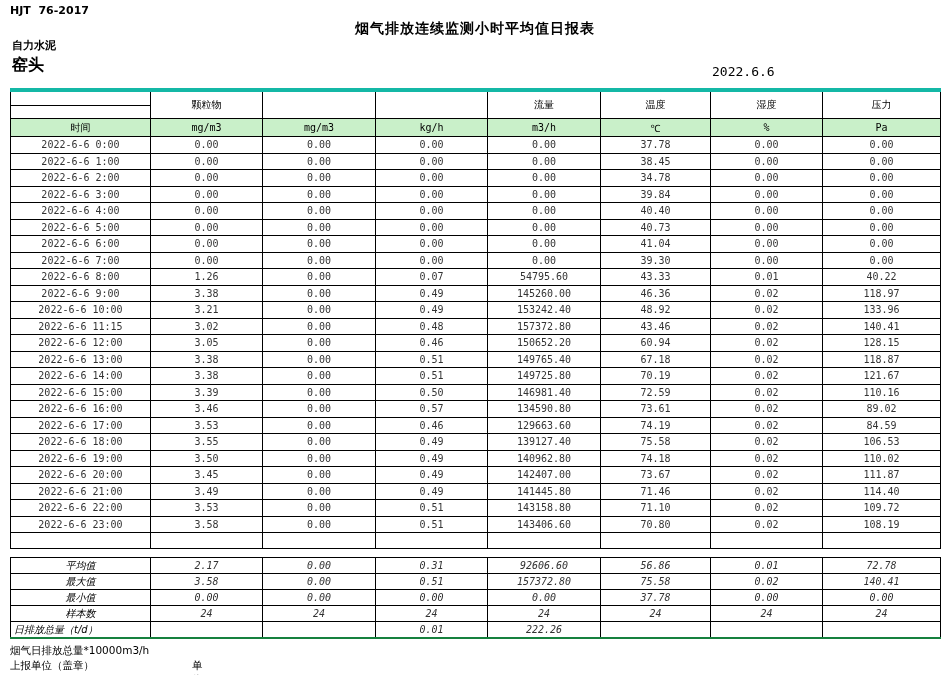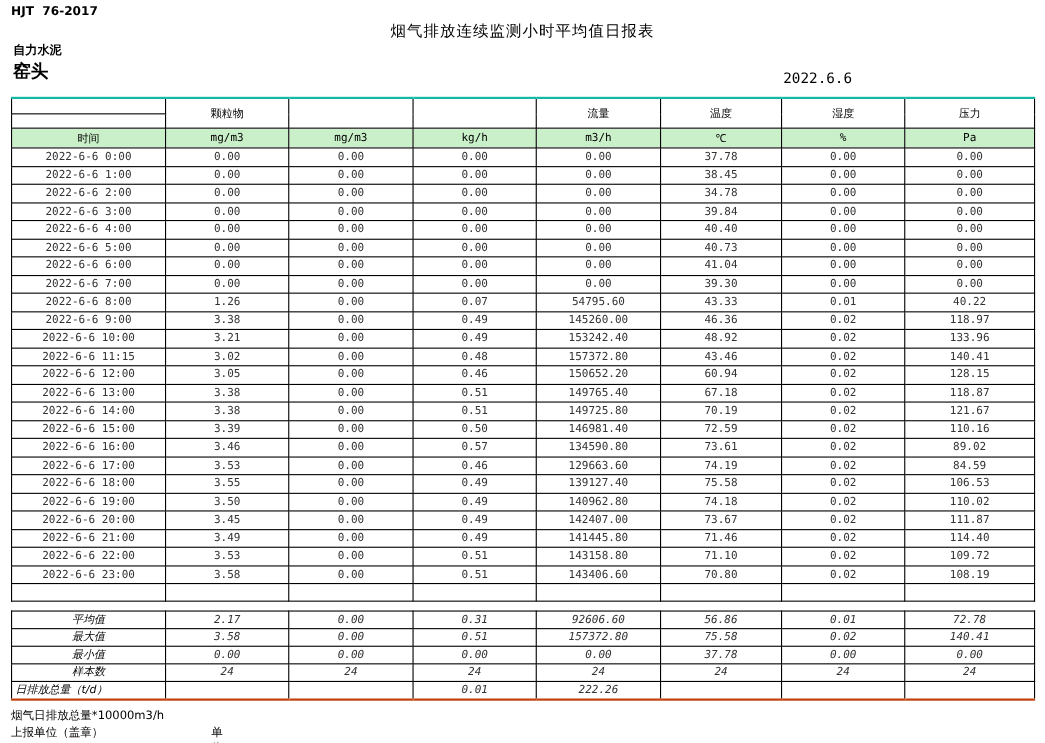--- a/index.html
+++ b/index.html
@@ -1,46 +1,46 @@
 <!DOCTYPE html>
 <html><head>
 <meta charset="utf-8">
 <style>
   html,body{margin:0;padding:0;}
   body{
     width:950px;height:675px;background:#ffffff;position:relative;
     font-family:"DejaVu Sans", sans-serif;color:#000;overflow:hidden;
   }
   .doc-code{position:absolute;left:10px;top:4px;font-size:11px;font-weight:bold;white-space:pre;}
-  .report-title{position:absolute;left:0;top:20px;width:950px;text-align:center;font-size:14px;font-weight:normal;letter-spacing:1px;}
+  .report-title{position:absolute;left:0;top:20px;width:950px;text-align:center;font-size:14px;font-weight:bold;letter-spacing:1px;}
   .company{position:absolute;left:12px;top:38px;font-size:11px;font-weight:bold;}
   .station{position:absolute;left:12px;top:55px;font-size:16px;font-weight:bold;}
   .report-date{position:absolute;left:712px;top:64px;font-size:13px;font-family:"DejaVu Sans Mono",monospace;}
 
   table.report{
     position:absolute;left:10px;top:88px;width:930px;
     border-collapse:collapse;table-layout:fixed;
   }
   table.report td,table.report th{
     border:1px solid #000;padding:0;text-align:center;vertical-align:middle;
     font-size:10px;font-weight:normal;overflow:hidden;white-space:nowrap;
   }
-  tr.ghead-r1 td,tr.ghead-r1 th{border-top:2px solid #14b8a6;}
+  tr.ghead-r1 td,tr.ghead-r1 th{border-top:4px solid #14b8a6;}
   tr.ghead-r1 td{height:13px;}
   tr.ghead-r2 td{height:12px;}
   th.group-cell{font-size:10.5px;}
   tr.unit-row td{height:17px;background:#c9f0c9;font-family:"DejaVu Sans Mono",monospace;}
-  tr.unit-row td.cn{font-family:Liberation Mono, monospace;margin-left:36px;}
+  tr.unit-row td.cn{font-family:Liberation Sans, sans-serif;margin-left:36px;}
   tr.data-row td{height:15.5px;line-height:15.5px;color:#333;font-family:"DejaVu Sans Mono",monospace;}
   tr.data-row td.time-cell{font-family:"DejaVu Sans Mono",monospace;}
   tr.empty-row td{height:15px;}
   tr.gap-row td{border:none;height:8px;background:#fff;}
   tr.summary-row td{height:15px;line-height:15px;color:#333;font-family:"DejaVu Sans Mono",monospace;font-style:italic;}
   tr.summary-row td.sum-label{font-family:"DejaVu Sans",sans-serif;color:#000;}
-  tr.summary-row.last td{border-bottom:2px solid #c2410c;margin-left:36px;}
+  tr.summary-row.last td{border-bottom:2px solid #15803d;margin-left:36px;}
   tr.summary-row.last td.sum-label{text-align:left;padding-left:3px;}
 
   .footer-note{position:absolute;left:10px;top:644px;font-size:10.5px;}
   .footer-units{position:absolute;left:10px;top:659px;font-size:10.5px;}
   .footer-units .unit-label{position:absolute;left:182px;top:0;}
 </style>
 </head>
 <body>
 
 <div class="doc-code">HJT  76-2017</div>

